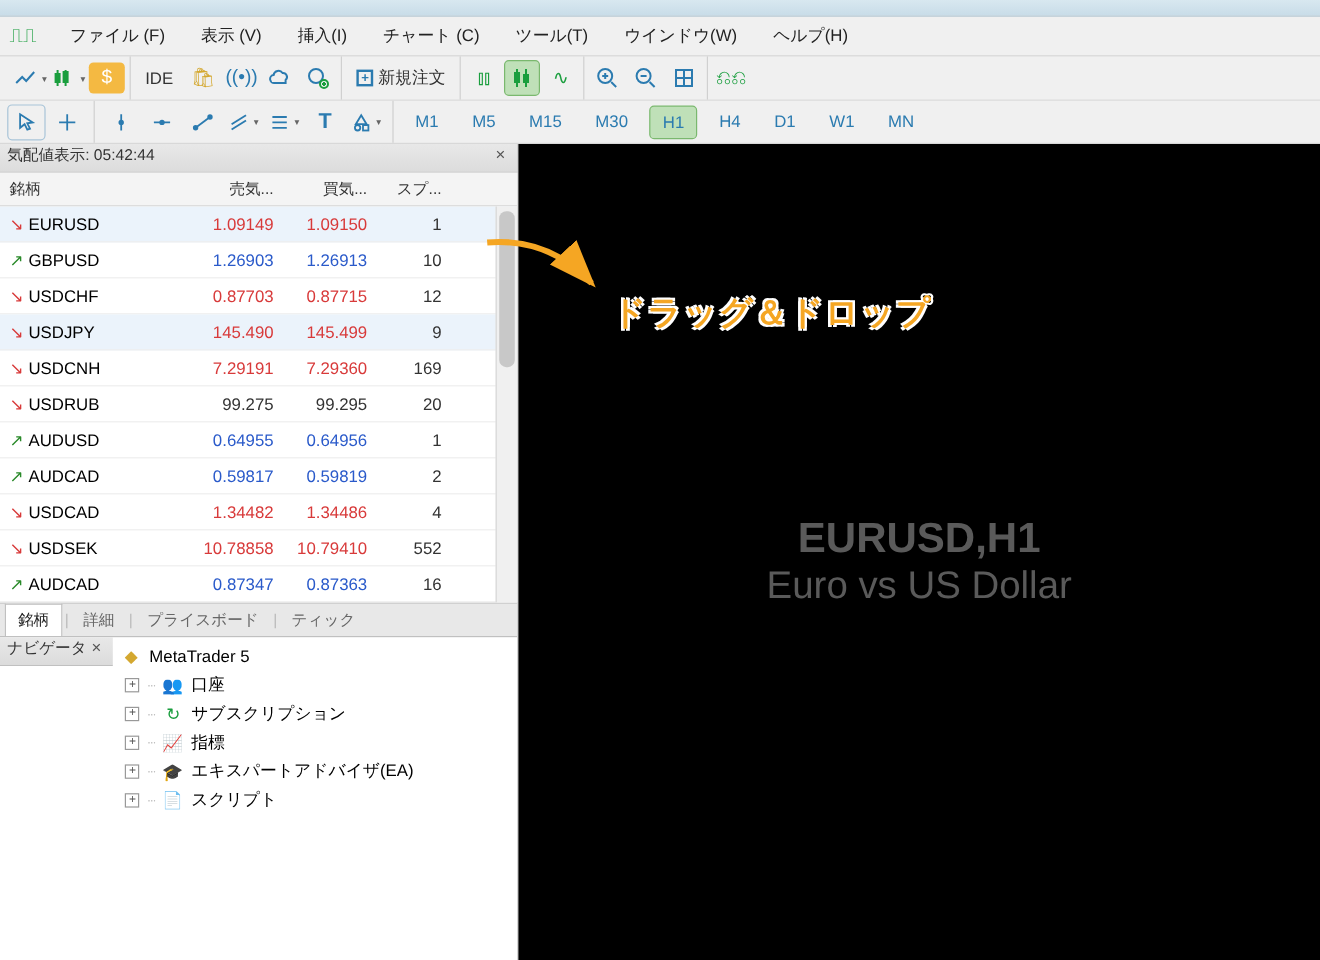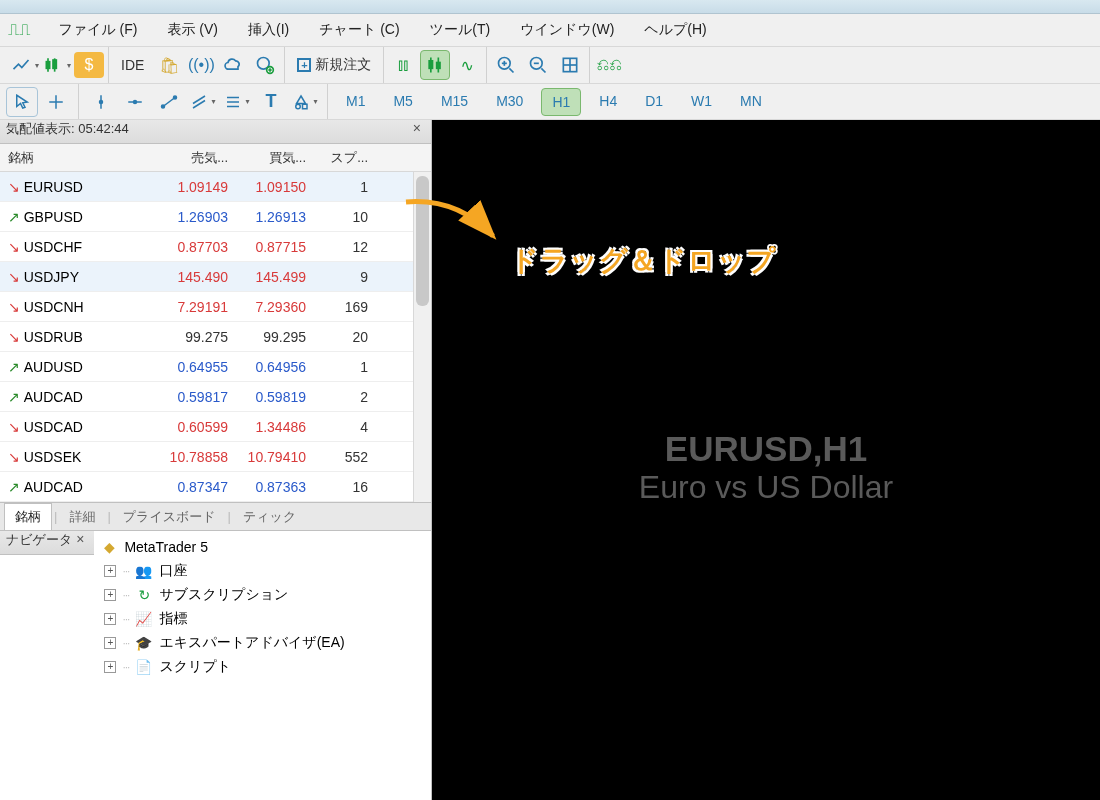--- a/index.html
+++ b/index.html
@@ -343,21 +343,21 @@
             </div>
             <div class="col-bid price-up">0.59817</div>
             <div class="col-ask price-up">0.59819</div>
             <div class="col-spr">2</div>
           </div>
           <div class="mw-row">
             <div class="col-sym">
               <span class="arrow-down">↘</span>
               <span>USDCAD</span>
             </div>
-            <div class="col-bid price-down">0.60599</div>
+            <div class="col-bid price-down">1.34482</div>
             <div class="col-ask price-down">1.34486</div>
             <div class="col-spr">4</div>
           </div>
           <div class="mw-row">
             <div class="col-sym">
               <span class="arrow-down">↘</span>
               <span>USDSEK</span>
             </div>
             <div class="col-bid price-down">10.78858</div>
             <div class="col-ask price-down">10.79410</div>

